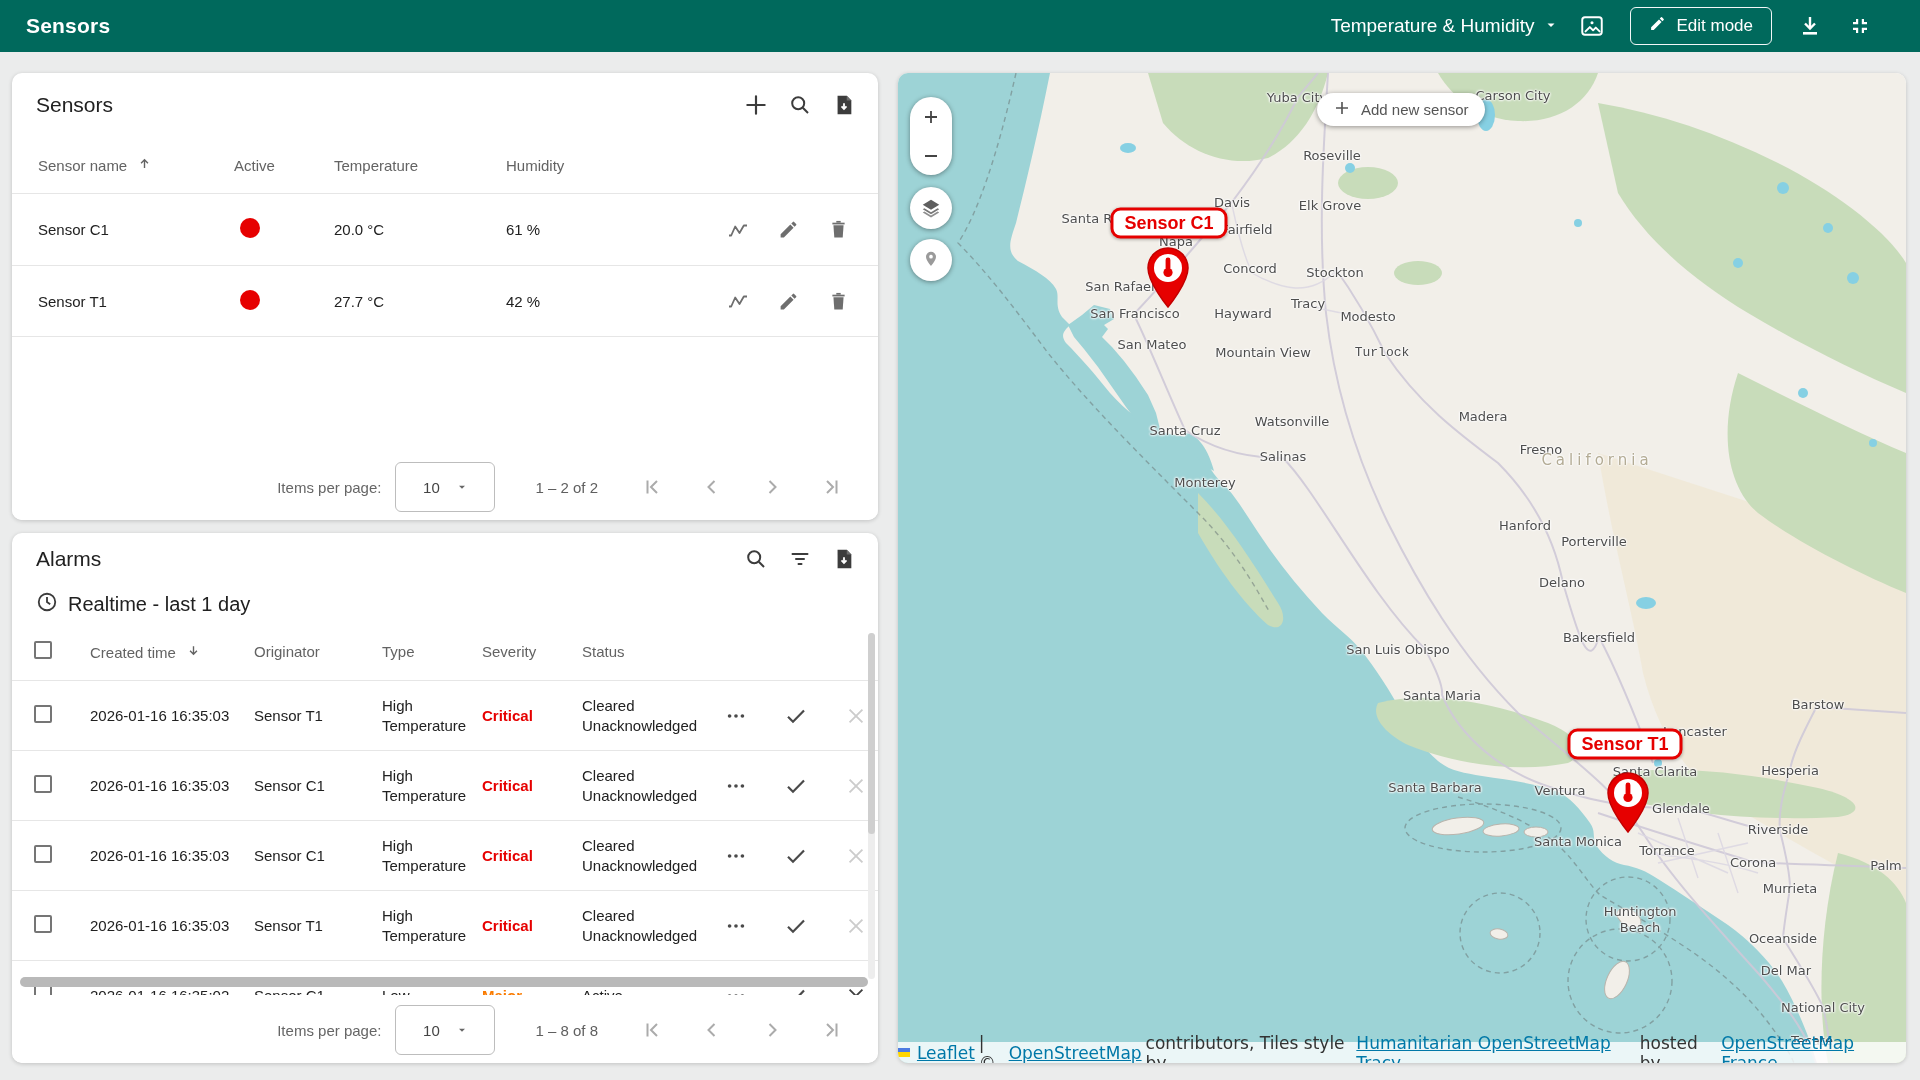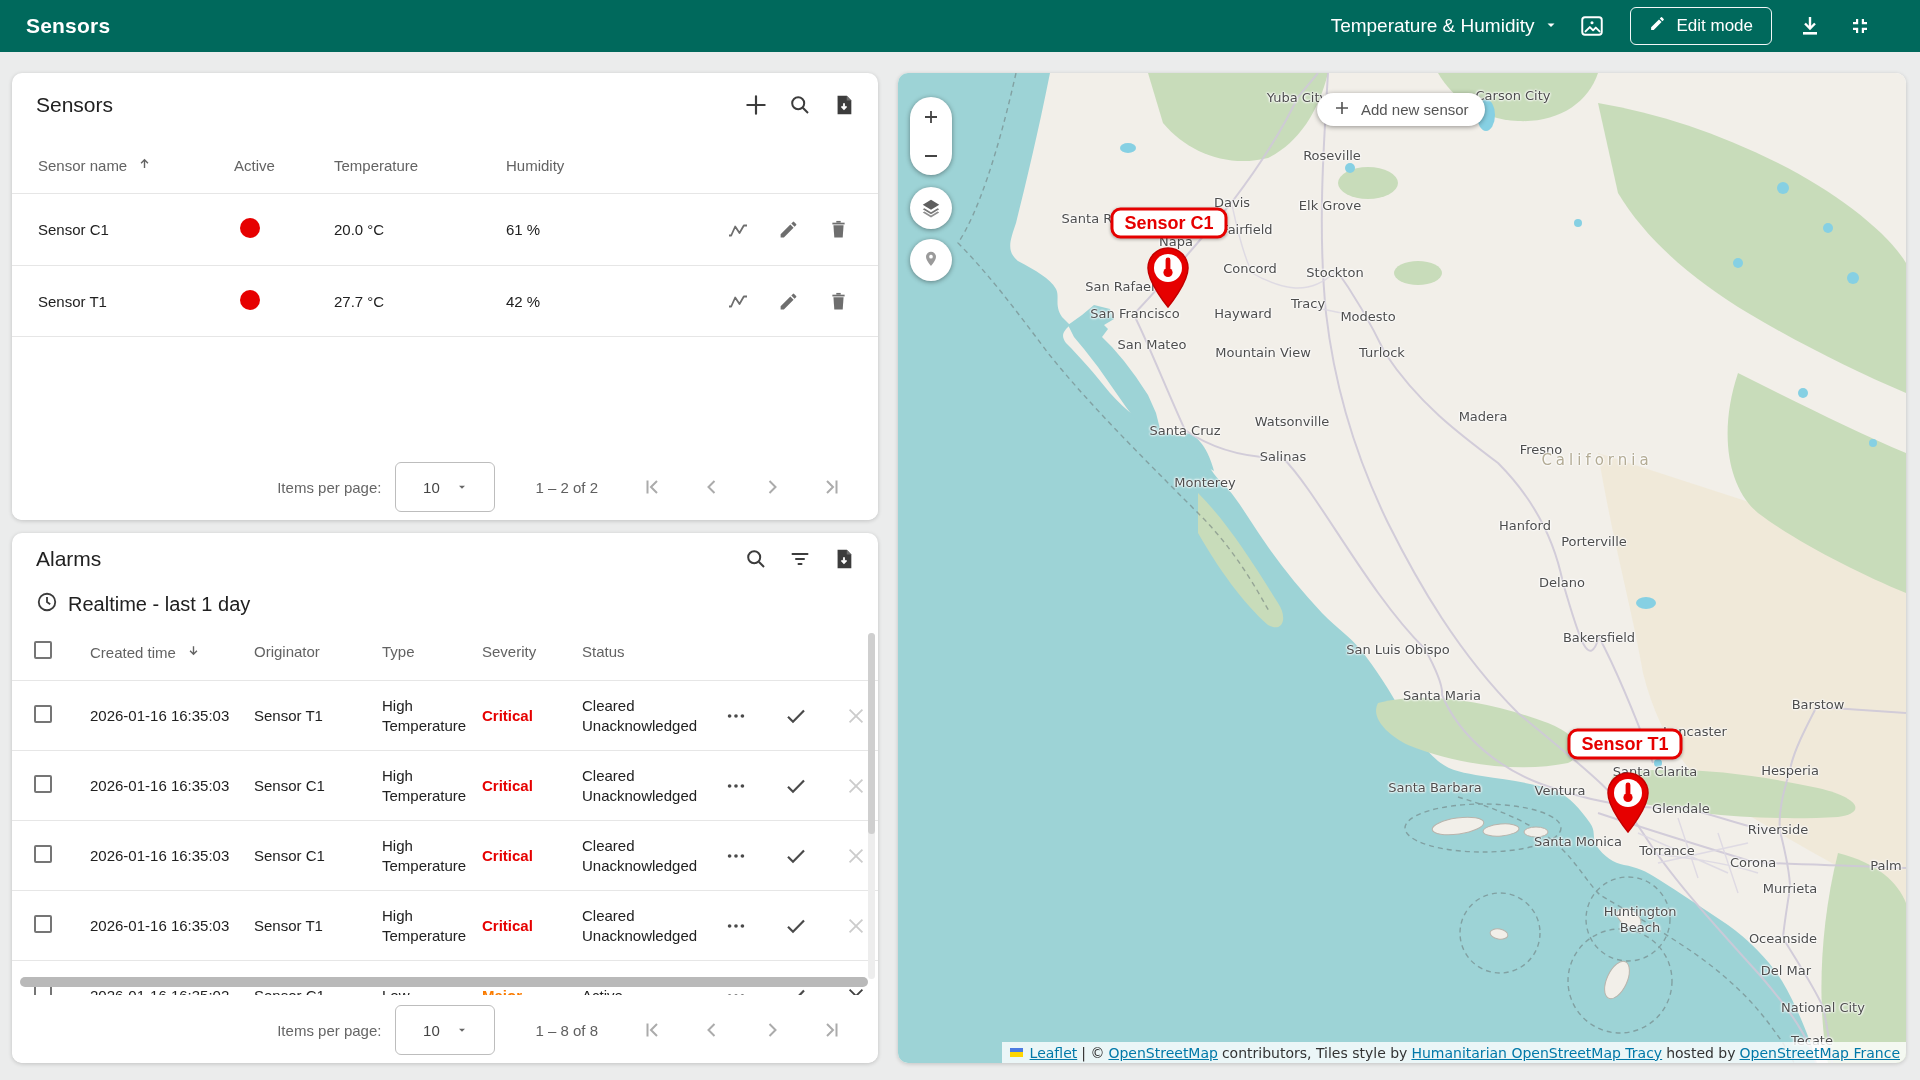--- a/index.html
+++ b/index.html
@@ -96,21 +96,21 @@
   #locate-btn { top:166px; }
   .add-sensor { left:419px; top:20px; height:33px; border-radius:17px; display:flex; align-items:center; gap:10px;
                 padding:0 16px; font-size:15px; color:#555; cursor:pointer; }
 
   .marker-label { position:absolute; transform:translate(-50%,-50%); background:#fff; border:3px solid #e60000;
                   border-radius:10px; padding:2px 11px; color:#e60000; font-weight:700; font-size:18px; z-index:22;
                   white-space:nowrap; box-shadow:0 1px 3px rgba(0,0,0,.25); }
   .marker-pin { position:absolute; transform:translate(-50%,0); z-index:21; }
 
   .attribution { position:absolute; right:0; bottom:0; background:rgba(255,255,255,.8); height:21px; display:flex;
-                 align-items:center; gap:4px; padding:0 6px 0 8px; font-size:14px; color:#333; z-index:15;
+                 align-items:center; gap:4px; padding:0 6px 0 0; font-size:17px; color:#333; z-index:15;
                  font-family:"DejaVu Sans", sans-serif; }
   .attribution a { color:#0078a8; text-decoration:underline; cursor:pointer; }
   .ua-flag { width:13px; height:9px; background:linear-gradient(#4c7be1 50%, #ffd500 50%); display:inline-block; margin-right:3px; }
 </style>
 </head>
 <body>
 
 <header class="appbar">
   <div class="appbar-title">Sensors</div>
   <div class="appbar-right">
@@ -621,21 +621,21 @@
         <span class="city" style="left: 410px; top: 230px;">Tracy</span>
 
         <span class="city" style="left: 345px; top: 240px;">Hayward</span>
 
         <span class="city" style="left: 470px; top: 243px;">Modesto</span>
 
         <span class="city" style="left: 254px; top: 271px;">San Mateo</span>
 
         <span class="city" style="left: 365px; top: 279px;">Mountain View</span>
 
-        <span class="city" style="left: 484px; top: 279px;">Turlock</span>
+        <span class="city" style="left: 484px; top: 279px; font-family: Liberation Mono, monospace;">Turlock</span>
 
         <span class="city" style="left: 585px; top: 343px;">Madera</span>
 
         <span class="city" style="left: 394px; top: 348px;">Watsonville</span>
 
         <span class="city" style="left: 287px; top: 357px;">Santa Cruz</span>
 
         <span class="city" style="left: 643px; top: 376px;">Fresno</span>
 
         <span class="city region" style="left: 699px; top: 387px;">California</span>

